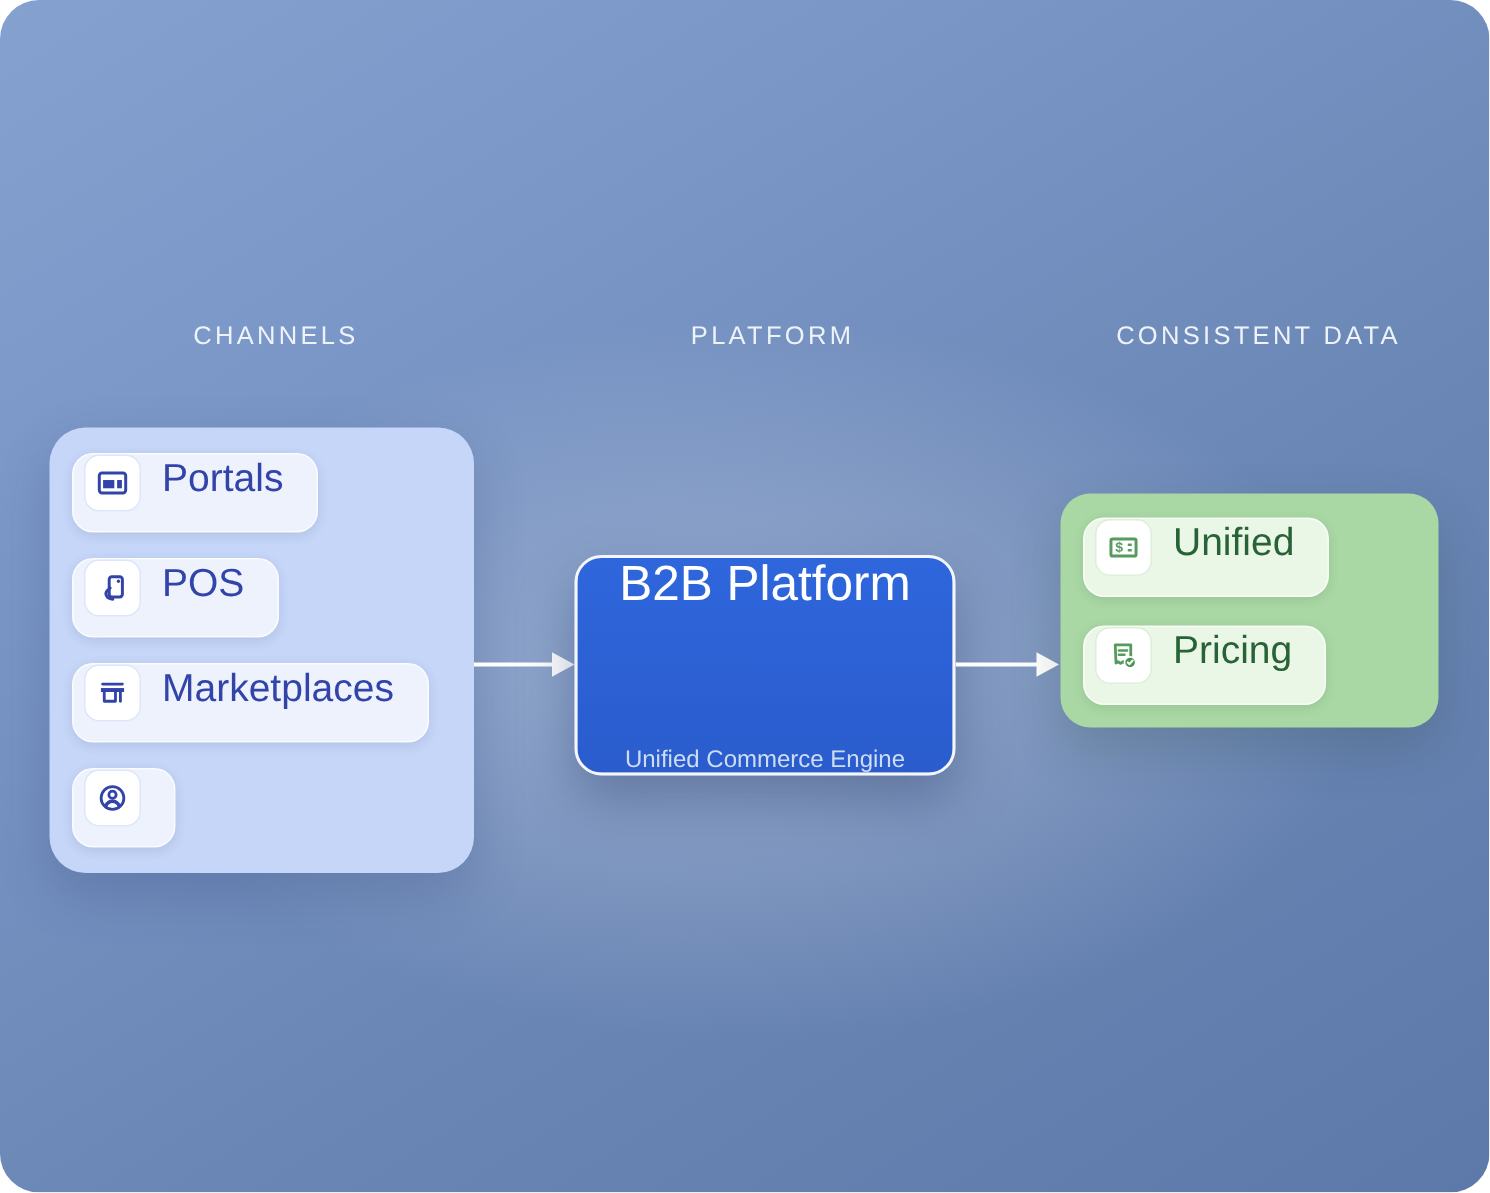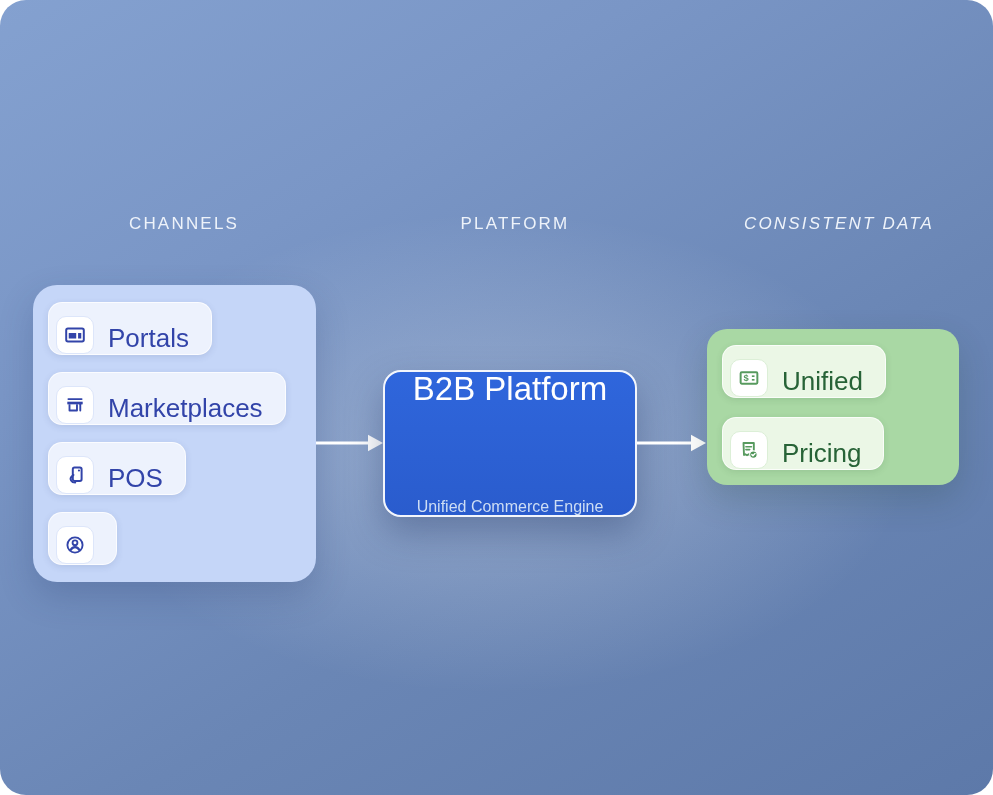--- a/index.html
+++ b/index.html
@@ -21,21 +21,21 @@
     top: 214px;
     transform: translateX(-50%);
     color: #eef3fa;
     font-size: 17px;
     font-weight: 500;
     letter-spacing: 2.2px;
     white-space: nowrap;
   }
   .col-label.channels { left: 184px; }
   .col-label.platform { left: 515px; }
-  .col-label.data     { left: 839px; font-style: italic; }
+  .col-label.data     { left: 839px; }
 
   
   .panel {
     position: absolute;
     display: flex;
     flex-direction: column;
     align-items: flex-start;
   }
   .panel.channels {
     left: 33px; top: 285px; width: 283px;
@@ -50,21 +50,21 @@
     padding: 16px 15px 15px 15px;
     gap: 19px;
     background: #a9d8a4;
     border-radius: 20px;
     box-shadow: 0 14px 34px rgba(35,65,45,0.20);
   }
 
   
   .pill {
     display: flex;
-    align-items: flex-end;
+    align-items: flex-start;
     gap: 14px;
     height: 53px;
     padding: 0 22px 0 7px;
     border-radius: 14px;
     width: fit-content;
     border: 1px solid rgba(255,255,255,0.75);
     box-shadow: 0 2px 7px rgba(40,60,110,0.12);
   }
   .panel.channels .pill { background: #edf2fd; }
   .panel.data .pill     { background: #ebf7e6; box-shadow: 0 2px 7px rgba(35,75,45,0.12); }
@@ -125,43 +125,43 @@
           <rect x="4.3" y="8.2" width="6.8" height="5" fill="#3244a9"></rect>
           <rect x="12.8" y="8.2" width="2.9" height="5" fill="#3244a9"></rect>
         </svg>
       </span>
       <span class="pill-label">Portals</span>
     </div>
 
     <div class="pill">
       <span class="icon-tile">
         <svg width="22" height="22" viewBox="0 0 20 20">
+          <rect x="8" y="3.2" width="8" height="12.2" rx="1.6" fill="none" stroke="#3244a9" stroke-width="1.8"></rect>
+          <circle cx="13.6" cy="5.9" r="1" fill="#3244a9"></circle>
+          <path d="M10.2 16.8 C6.6 16.8 4.8 13.6 7 11.4 L8.6 10" fill="none" stroke="#3244a9" stroke-width="1.8" stroke-linecap="round"></path>
+        </svg>
+      </span>
+      <span class="pill-label">POS</span>
+    </div>
+
+    <div class="pill">
+      <span class="icon-tile">
+        <svg width="22" height="22" viewBox="0 0 20 20">
           <path d="M4 4.6 H16" fill="none" stroke="#3244a9" stroke-width="1.7" stroke-linecap="round"></path>
           <rect x="3" y="7" width="14" height="2.4" fill="#3244a9"></rect>
           <path d="M5 9.4 V15 H11.8 V9.4" fill="none" stroke="#3244a9" stroke-width="1.7" stroke-linejoin="round"></path>
           <path d="M14.8 9.4 V15" fill="none" stroke="#3244a9" stroke-width="1.7" stroke-linecap="round"></path>
         </svg>
       </span>
       <span class="pill-label">Marketplaces</span>
     </div>
 
     <div class="pill">
       <span class="icon-tile">
         <svg width="22" height="22" viewBox="0 0 20 20">
-          <rect x="8" y="3.2" width="8" height="12.2" rx="1.6" fill="none" stroke="#3244a9" stroke-width="1.8"></rect>
-          <circle cx="13.6" cy="5.9" r="1" fill="#3244a9"></circle>
-          <path d="M10.2 16.8 C6.6 16.8 4.8 13.6 7 11.4 L8.6 10" fill="none" stroke="#3244a9" stroke-width="1.8" stroke-linecap="round"></path>
-        </svg>
-      </span>
-      <span class="pill-label">POS</span>
-    </div>
-
-    <div class="pill">
-      <span class="icon-tile">
-        <svg width="22" height="22" viewBox="0 0 20 20">
           <circle cx="10" cy="10" r="6.9" fill="none" stroke="#3244a9" stroke-width="1.7"></circle>
           <circle cx="10" cy="8" r="2.2" fill="none" stroke="#3244a9" stroke-width="1.7"></circle>
           <path d="M5.9 14.9 C6.8 12.9 8.3 12 10 12 C11.7 12 13.2 12.9 14.1 14.9" fill="none" stroke="#3244a9" stroke-width="2.1"></path>
         </svg>
       </span>
     </div>
 
   </div>
 
   <svg class="arrow left" width="68" height="26" viewBox="0 0 68 26">

